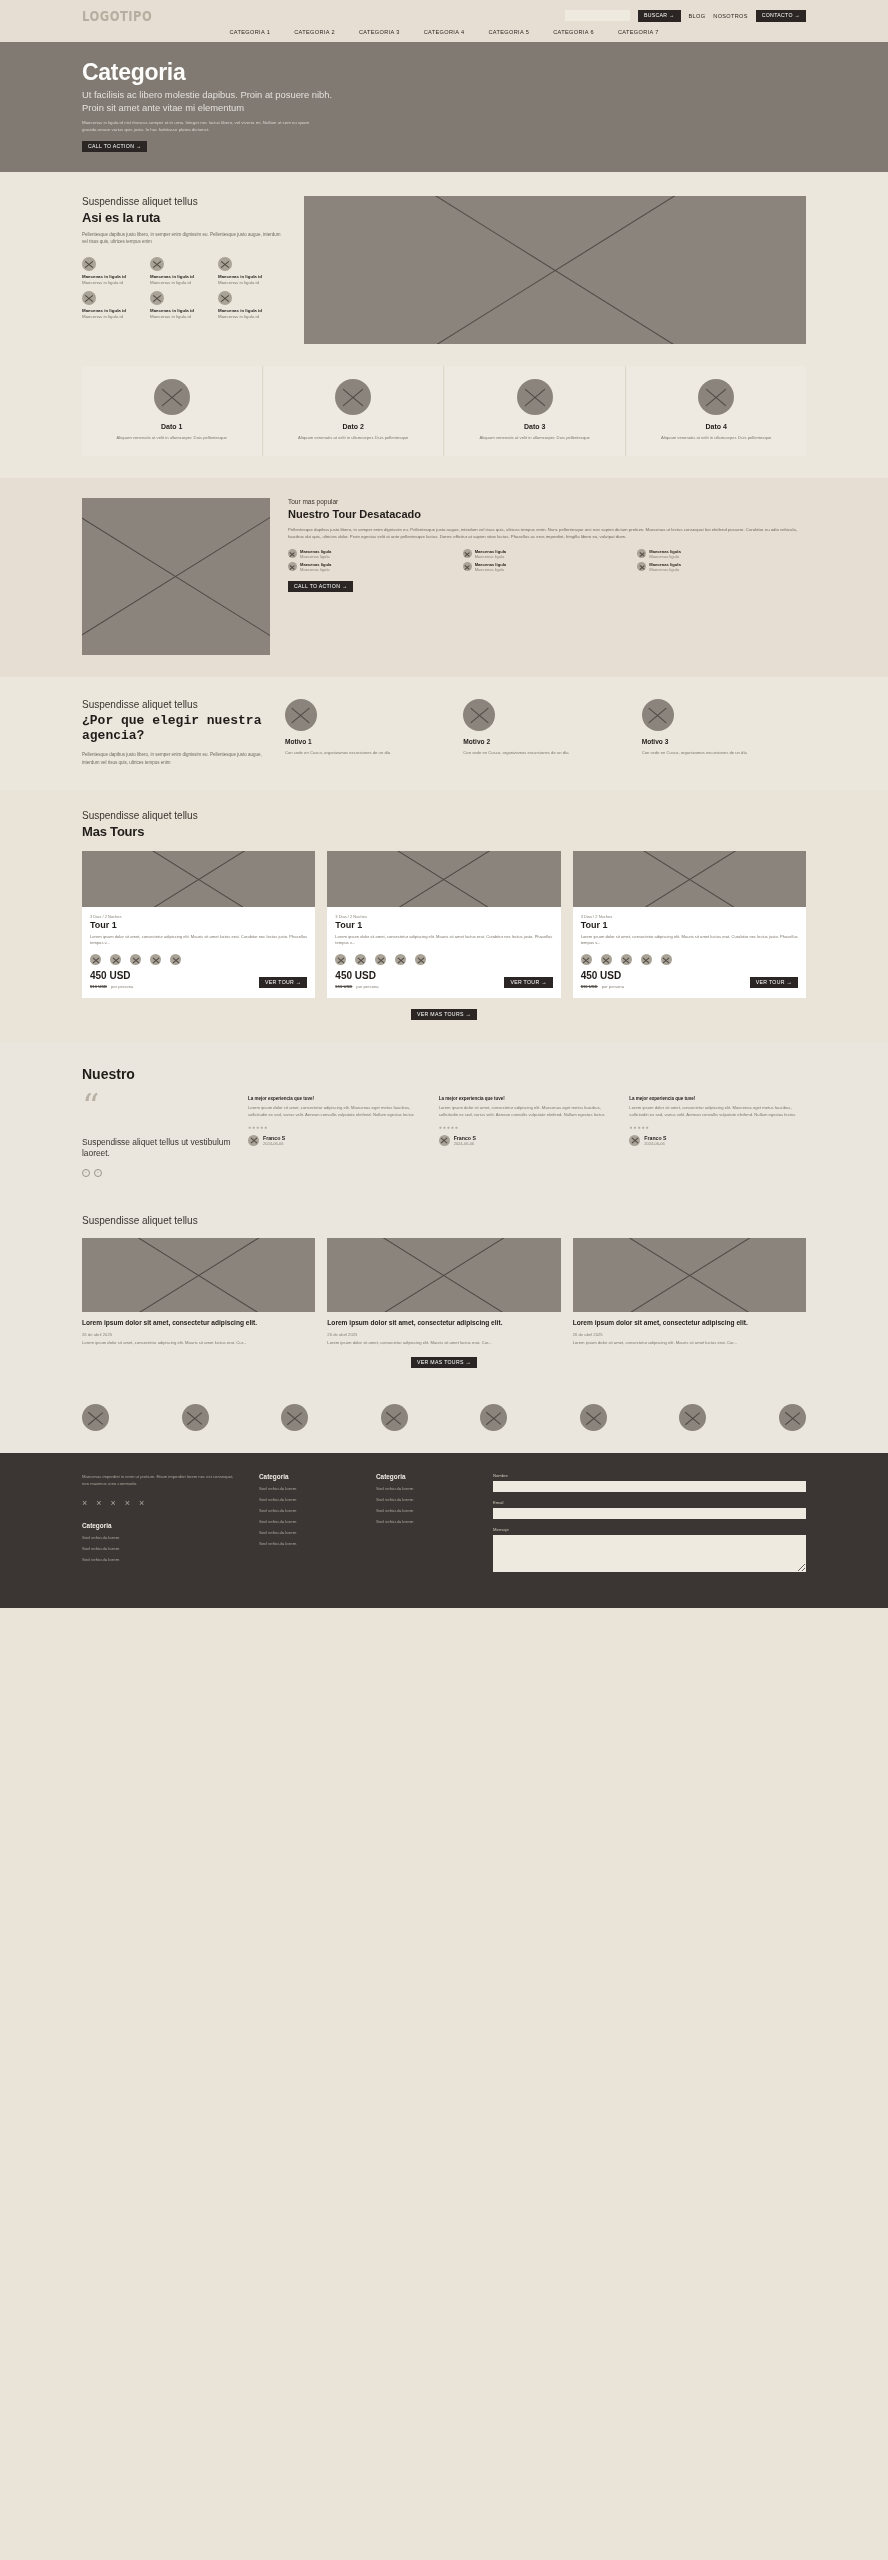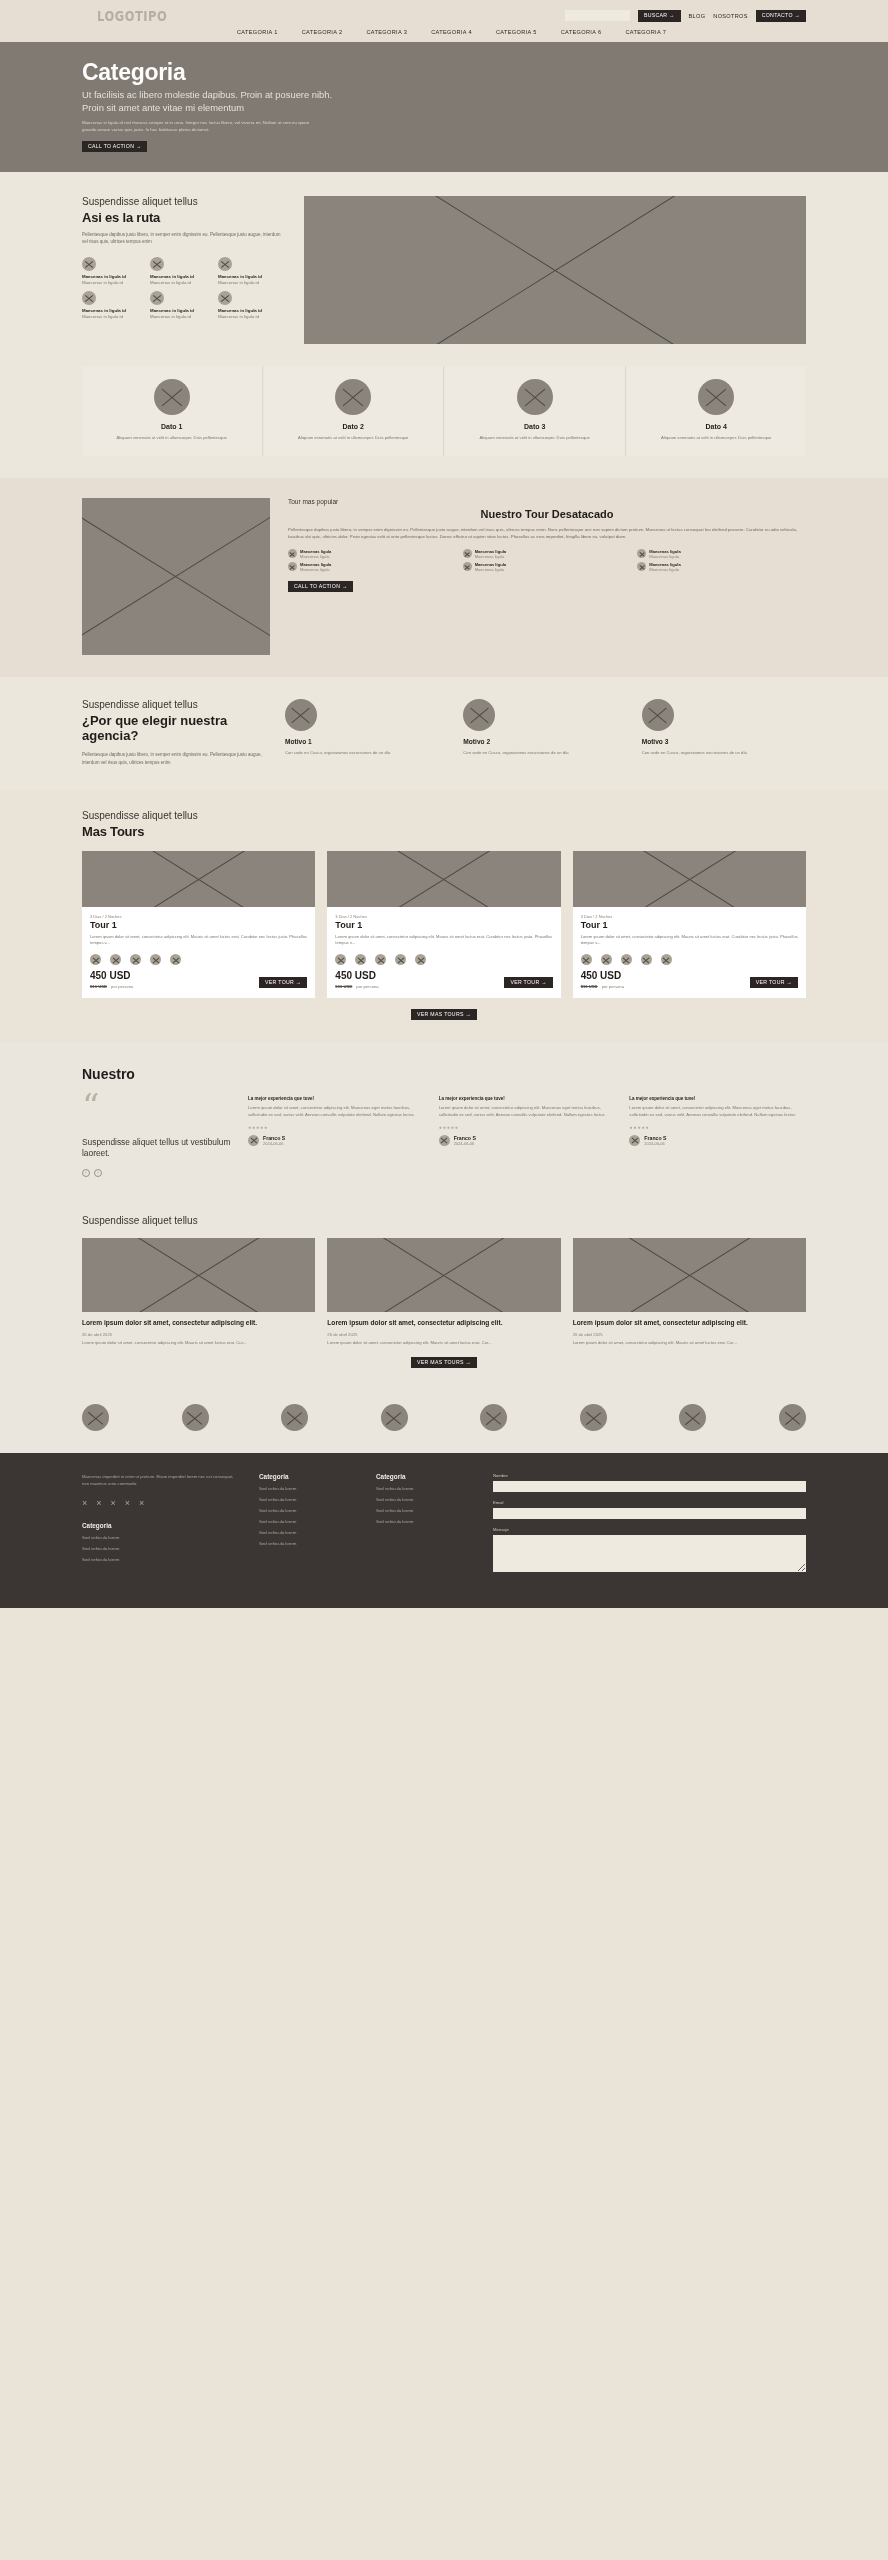--- a/index.html
+++ b/index.html
@@ -8,21 +8,21 @@
     background: #e9e3d8;
     font-family: "Liberation Sans", sans-serif;
   }
   body { width: 888px; }
 
   .page { width: 888px; position: relative; overflow: hidden; }
 
   
   .header {
     background: #e6ded2;
-    padding: 6px 0 2px 15px;
+    padding: 6px 0 2px 0;
     position: relative;
     z-index: 5;
   }
   .header-top {
     display: flex;
     align-items: center;
     padding: 0 82px;
     height: 20px;
   }
   .logo {
@@ -218,39 +218,39 @@
   .dato .circ-x { width: 36px; height: 36px; margin: 0 auto; background: #8a847c; }
   .dato-t { font-size: 7px; font-weight: bold; color: #201c19; margin-top: 8px; }
   .dato-d { font-size: 4.2px; color: #7d766c; line-height: 1.6; margin-top: 5px; }
 
   
   .destacado { background: #e6ded2; padding: 20px 0 22px 0; }
   .dest-grid { display: flex; gap: 18px; }
   .dest-img { flex: 0 0 188px; height: 157px; }
   .dest-right { flex: 1; }
   .dest-eyebrow { font-size: 6.5px; color: #3a342f; }
-  .dest-h { font-size: 11px; font-weight: bold; color: #201c19; margin-top: 3px; text-align: center; }
+  .dest-h { font-size: 11px; font-weight: bold; color: #201c19; margin-top: 3px; }
   .dest-p { font-size: 4.3px; color: #6e685f; line-height: 1.64; margin-top: 6px; }
   .amen-grid {
     display: grid;
     grid-template-columns: repeat(3, 1fr);
     gap: 3px 6px;
     margin-top: 9px;
   }
   .amen { display: flex; align-items: center; gap: 3px; }
   .amen .circ-x { width: 9px; height: 9px; }
   .amen-tx b { display: block; font-size: 4.1px; color: #27221e; }
   .amen-tx span { display: block; font-size: 4.1px; color: #8a8378; }
   .dest-right .btn-dark { margin-top: 9px; display: inline-block; }
 
   
   .elegir { background: #ece7dd; padding: 22px 0 24px 0; }
   .elegir-grid { display: flex; gap: 18px; }
   .elegir-left { flex: 0 0 185px; }
-  .elegir-h { font-size: 13px; font-weight: bold; color: #201c19; line-height: 1.18; margin-top: 3px; }
+  .elegir-h { font-size: 13px; font-weight: bold; color: #201c19; line-height: 1.18; margin-top: 3px; font-family: Liberation Mono, monospace; }
   .motivos { flex: 1; display: flex; gap: 14px; }
   .motivo { flex: 1; }
   .motivo .circ-x { width: 32px; height: 32px; background: #8a847c; }
   .motivo-t { font-size: 6.6px; font-weight: bold; color: #201c19; margin-top: 7px; }
   .motivo-d { font-size: 4.2px; color: #7d766c; line-height: 1.62; margin-top: 5px; }
 
   
   .mastours { background: #e9e3d8; padding: 20px 0 22px 0; }
   .tours-row { display: flex; gap: 12px; margin-top: 12px; }
   .tcard { flex: 1; background: #ffffff; }

